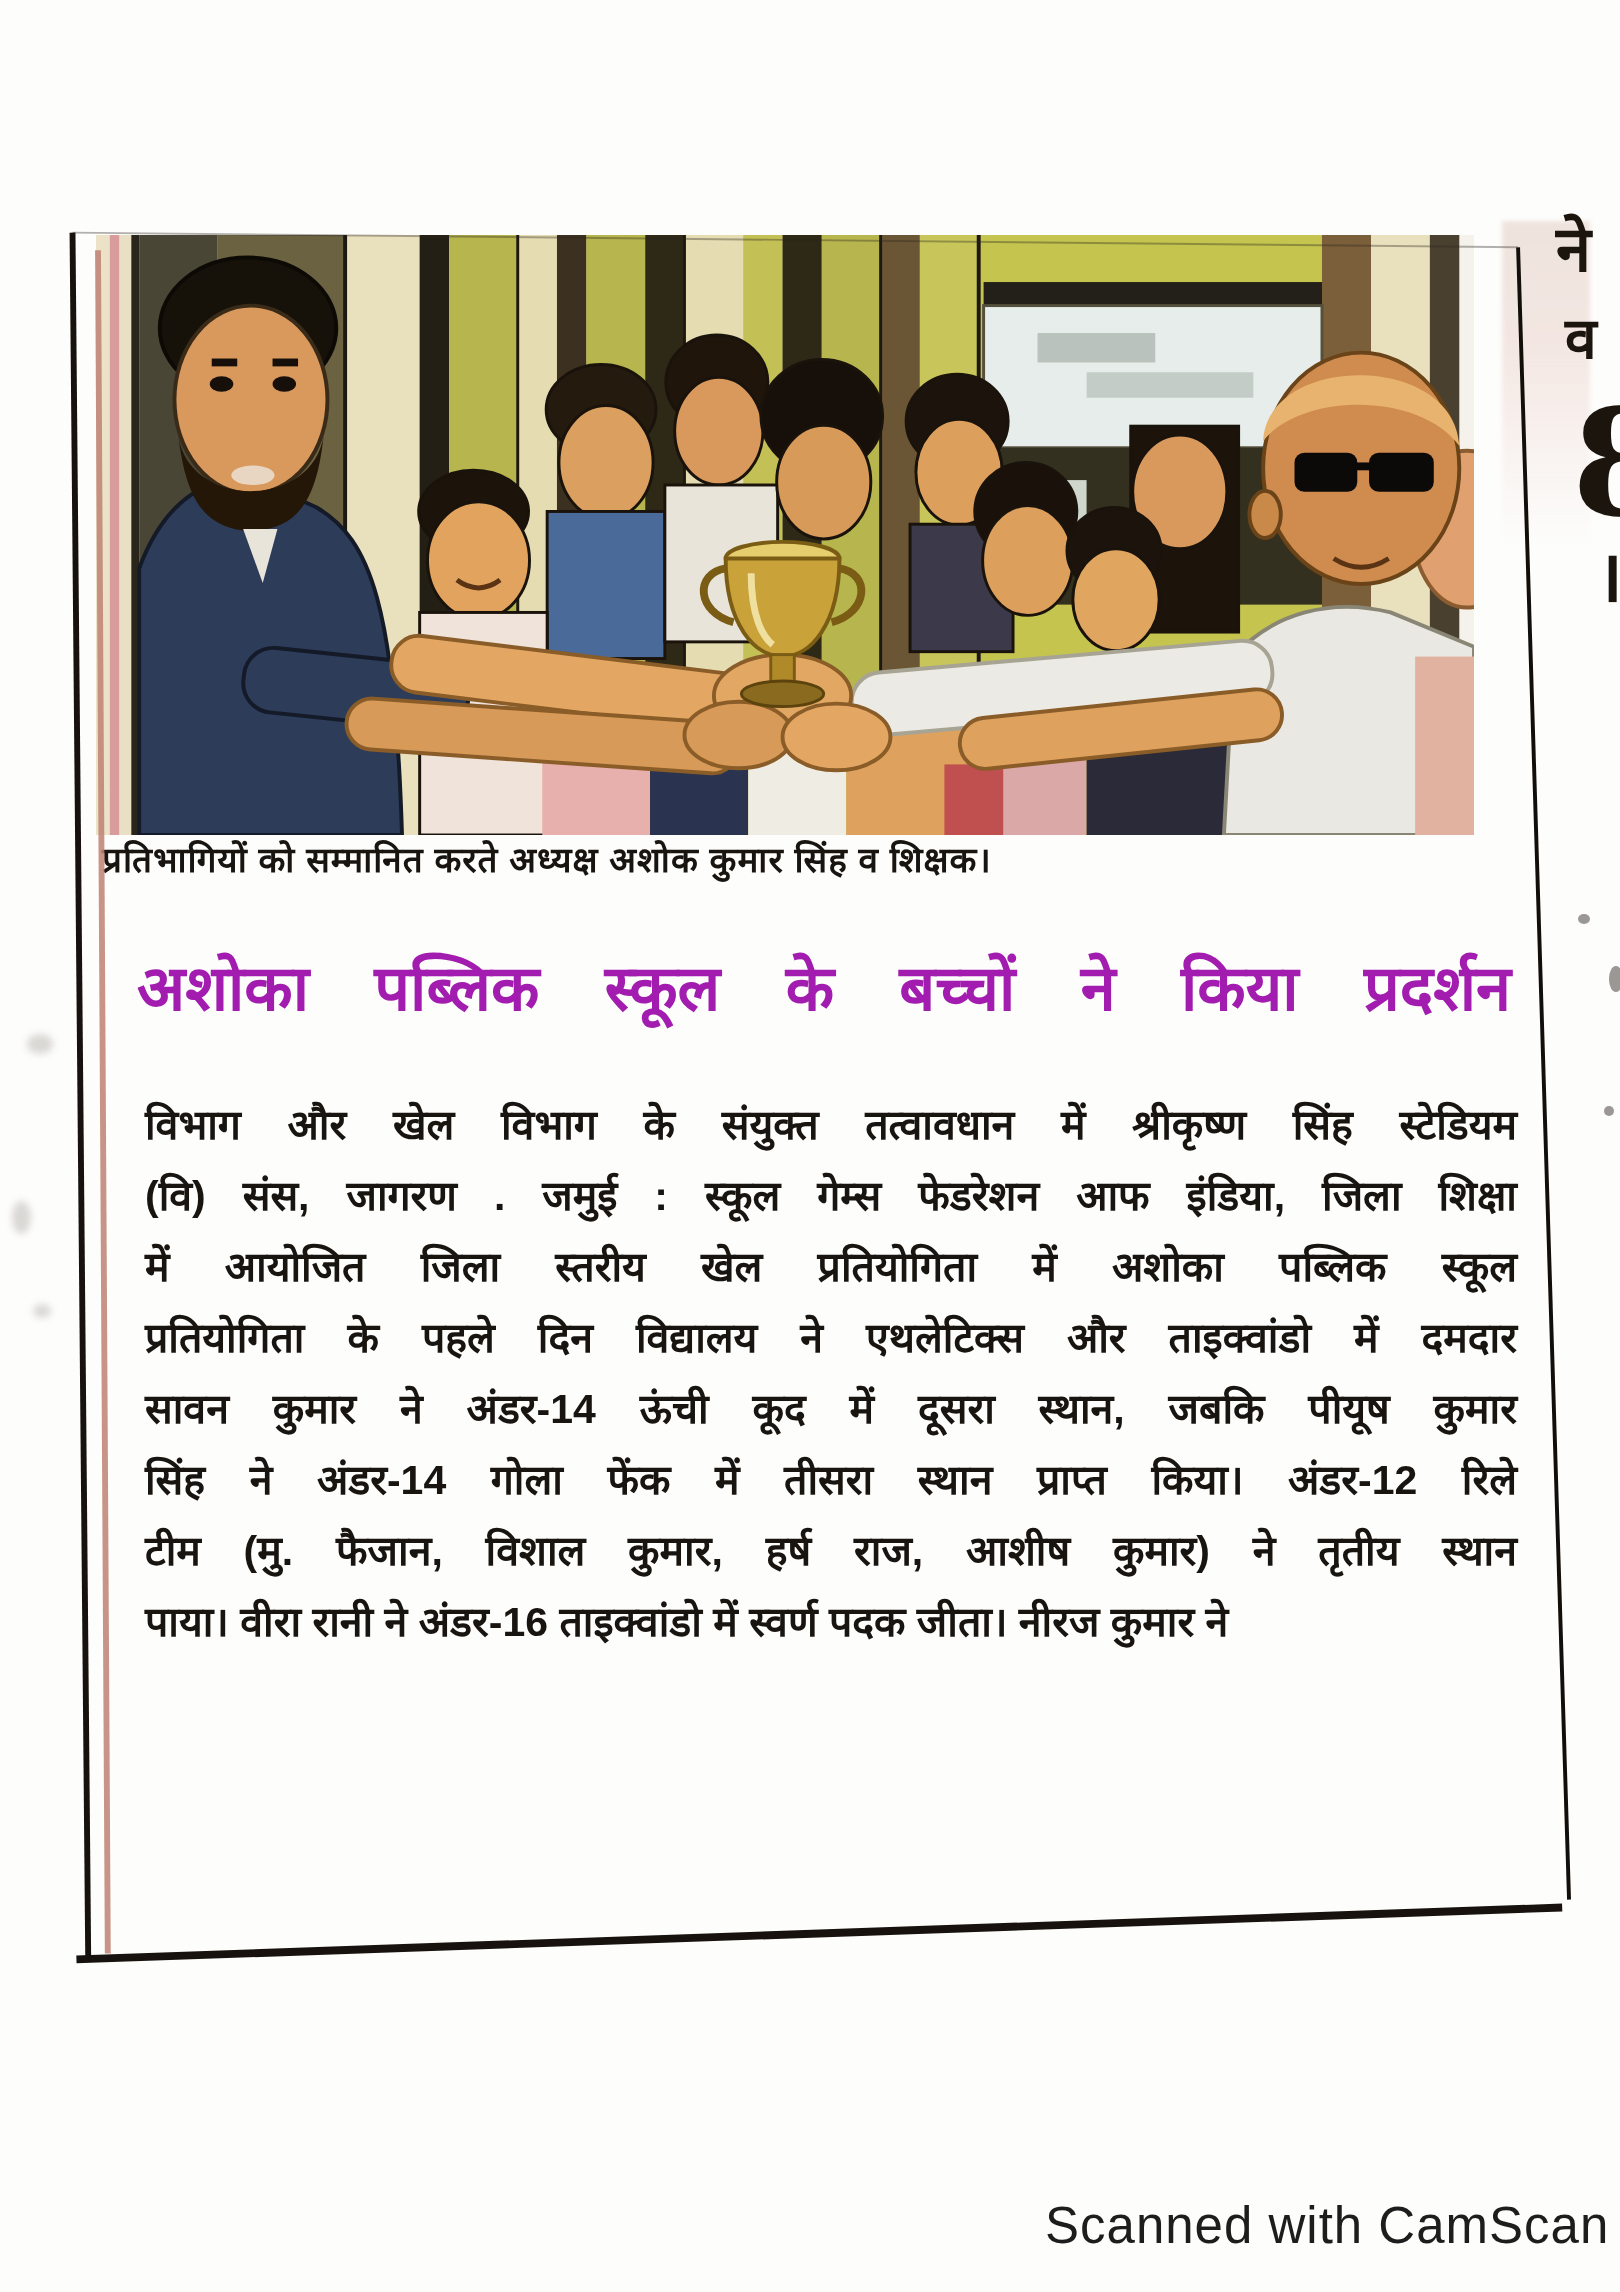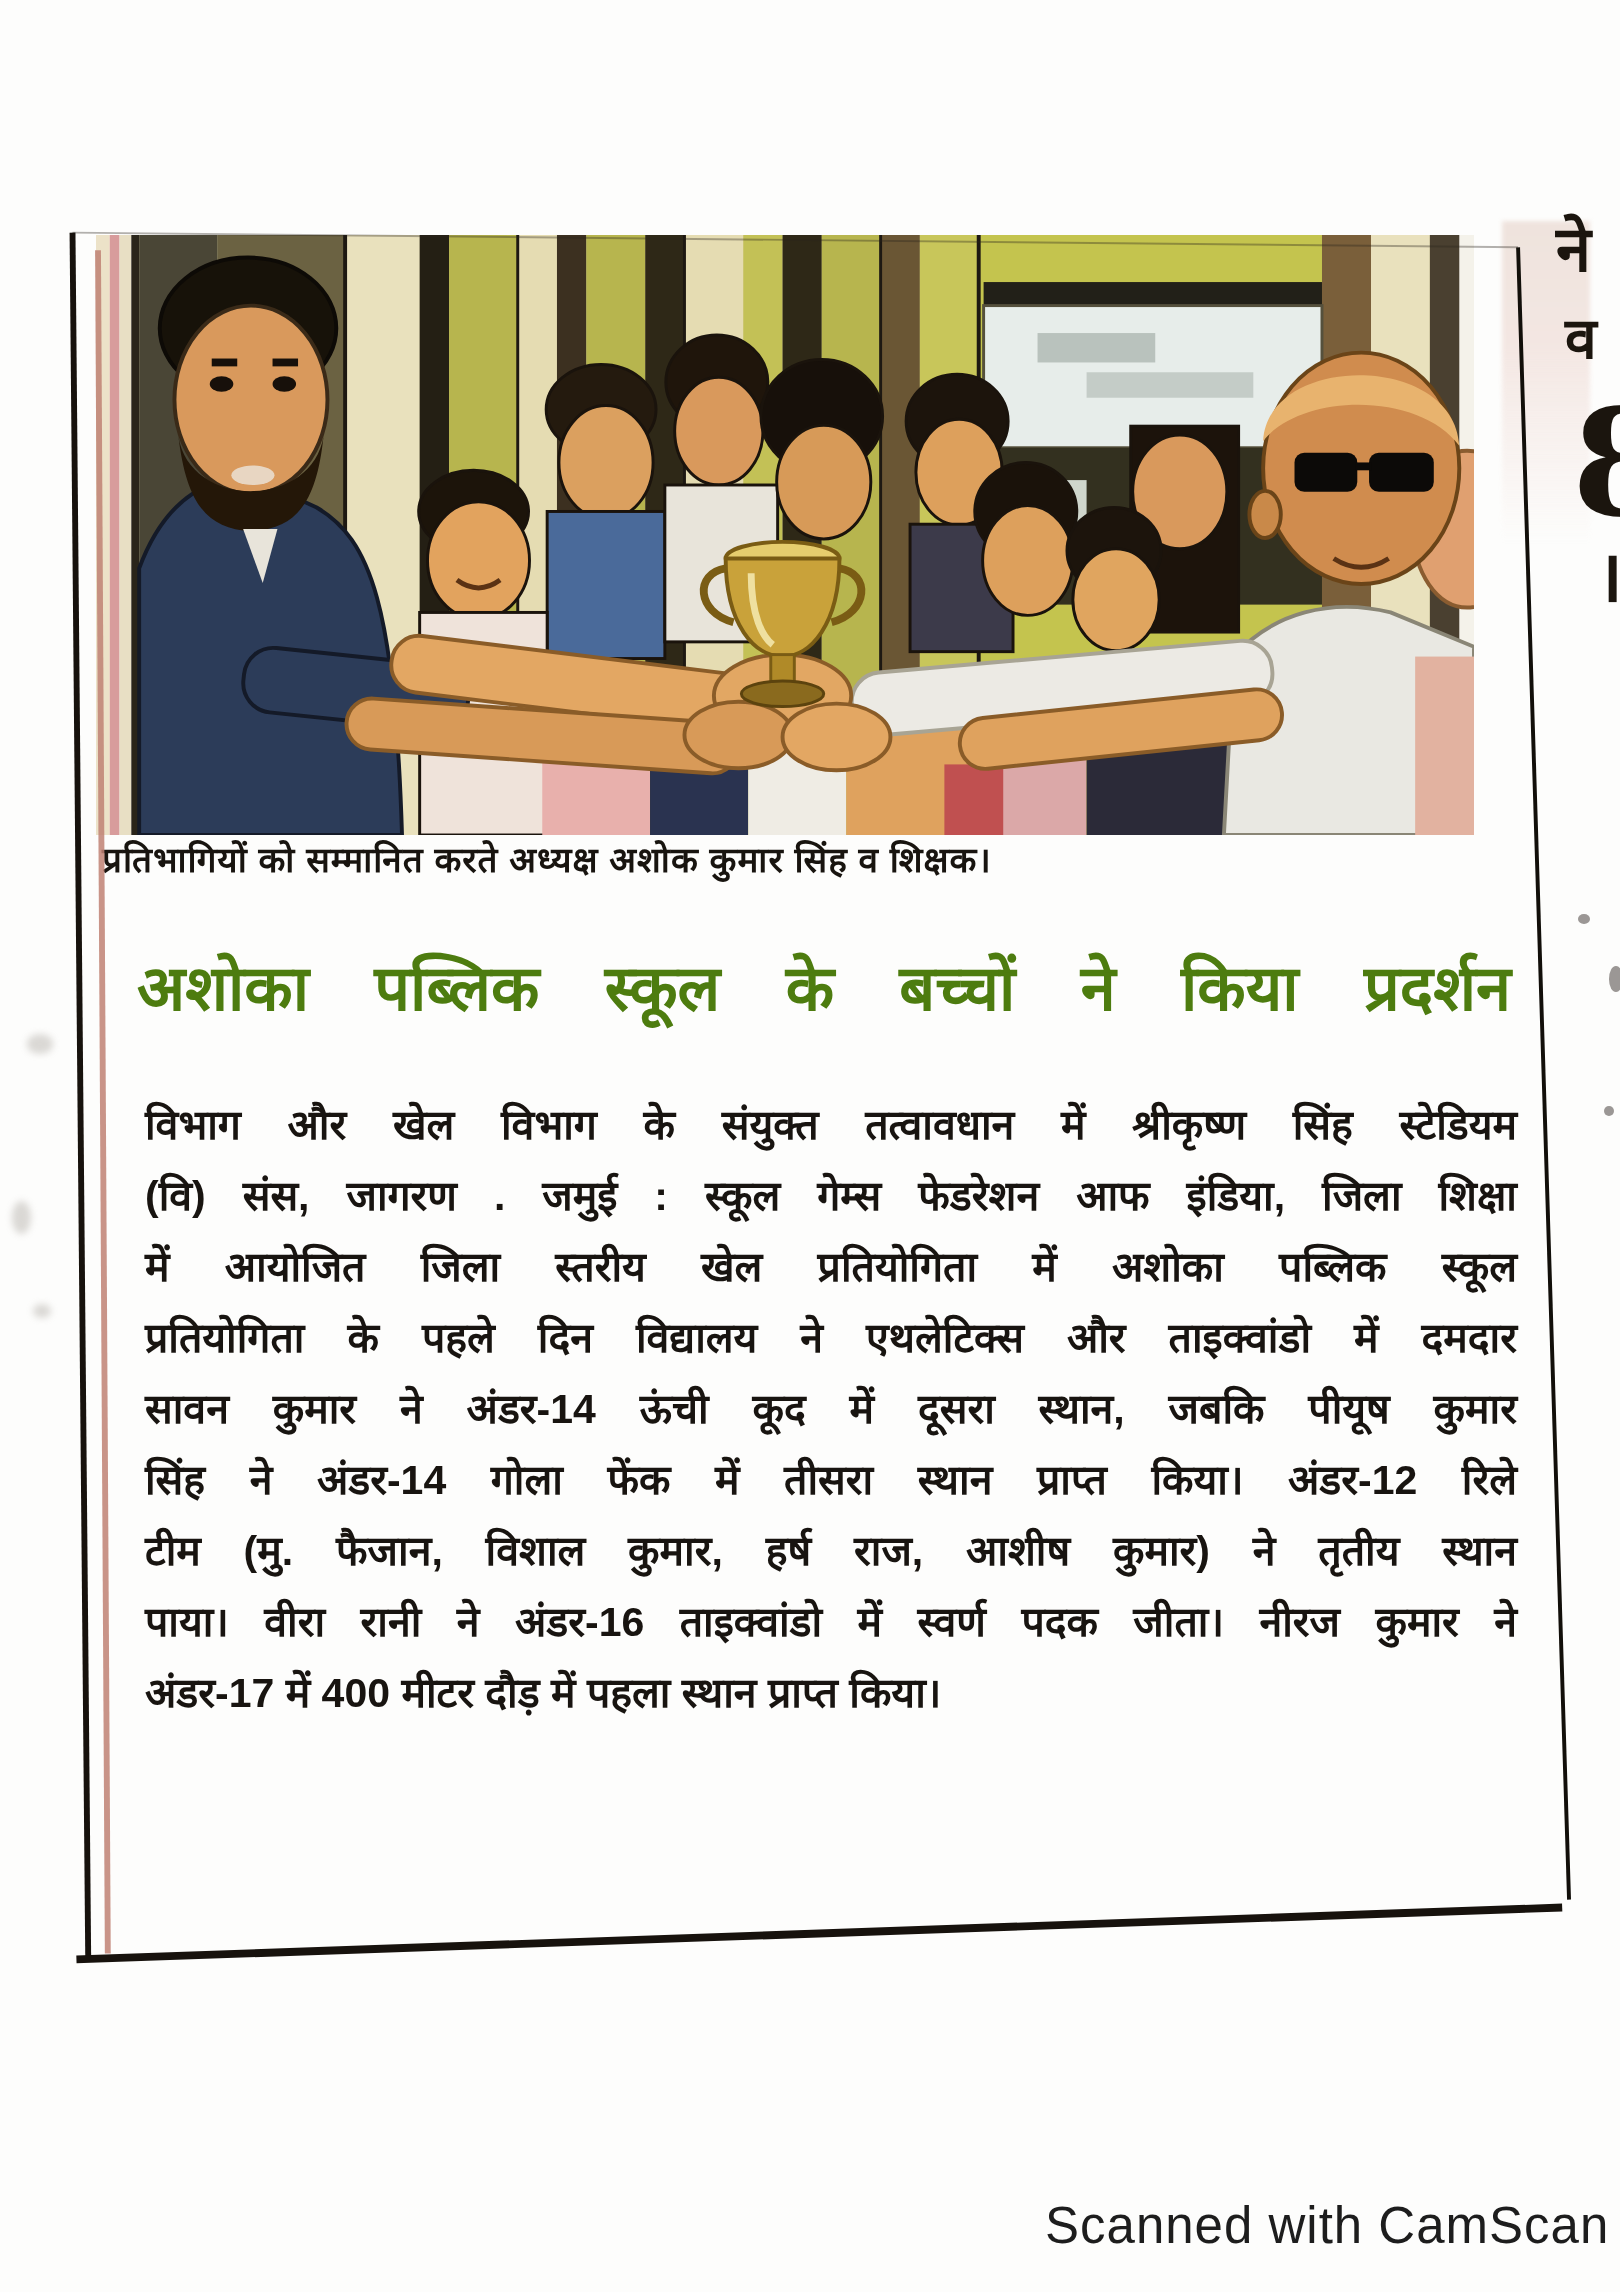--- a/index.html
+++ b/index.html
@@ -13,21 +13,21 @@
   
   .article-photo-wrap{left:96px;top:235px;width:1378px;height:600px;overflow:hidden;}
   .article-photo-wrap svg{display:block;width:100%;height:100%;}
   .caption{
     left:102px;top:839px;width:1313px;
     font-size:35px;font-weight:700;line-height:1.2;
     letter-spacing:1px;color:#18140f;
   }
   .headline{
     left:137px;top:943px;width:1374px;
-    font-size:63px;font-weight:700;color:#4d7c0f;
+    font-size:63px;font-weight:700;color:#a21caf;
     text-align:justify;text-align-last:justify;
     letter-spacing:0;
   }
   .body-text{left:145px;top:1090px;width:1372px;}
   .body-line{
     font-size:41px;font-weight:700;line-height:71px;color:#181410;
     text-align:justify;text-align-last:justify;white-space:normal;
   }
   .body-line:last-child{text-align-last:left;}
   
@@ -190,21 +190,20 @@
 
 <div class="abs body-text">
     <div class="body-line">विभाग और खेल विभाग के संयुक्त तत्वावधान में श्रीकृष्ण सिंह स्टेडियम</div>
     <div class="body-line">(वि) संस, जागरण . जमुई : स्कूल गेम्स फेडरेशन आफ इंडिया, जिला शिक्षा</div>
     <div class="body-line">में आयोजित जिला स्तरीय खेल प्रतियोगिता में अशोका पब्लिक स्कूल</div>
     <div class="body-line">प्रतियोगिता के पहले दिन विद्यालय ने एथलेटिक्स और ताइक्वांडो में दमदार</div>
     <div class="body-line">सावन कुमार ने अंडर-14 ऊंची कूद में दूसरा स्थान, जबकि पीयूष कुमार</div>
     <div class="body-line">सिंह ने अंडर-14 गोला फेंक में तीसरा स्थान प्राप्त किया। अंडर-12 रिले</div>
     <div class="body-line">टीम (मु. फैजान, विशाल कुमार, हर्ष राज, आशीष कुमार) ने तृतीय स्थान</div>
     <div class="body-line">पाया। वीरा रानी ने अंडर-16 ताइक्वांडो में स्वर्ण पदक जीता। नीरज कुमार ने</div>
-    <div class="body-line">अंडर-17 में 400 मीटर दौड़ में पहला स्थान प्राप्त किया।</div>
   </div>
 
 <div class="abs pink-wash"></div>
 <span class="abs edge-frag frag-ne">ने</span>
 <span class="abs edge-frag frag-va">व</span>
 <span class="abs edge-frag frag-big">8</span>
 <span class="abs edge-frag frag-danda">।</span>
 <div class="abs speck" style="left:1578px;top:914px;width:11.8px;height:9.8px;"></div>
 <div class="abs speck" style="left:1609px;top:966px;width:13.7px;height:25.5px;"></div>
 <div class="abs speck" style="left:1604px;top:1106px;width:9.8px;height:9.8px;"></div>

